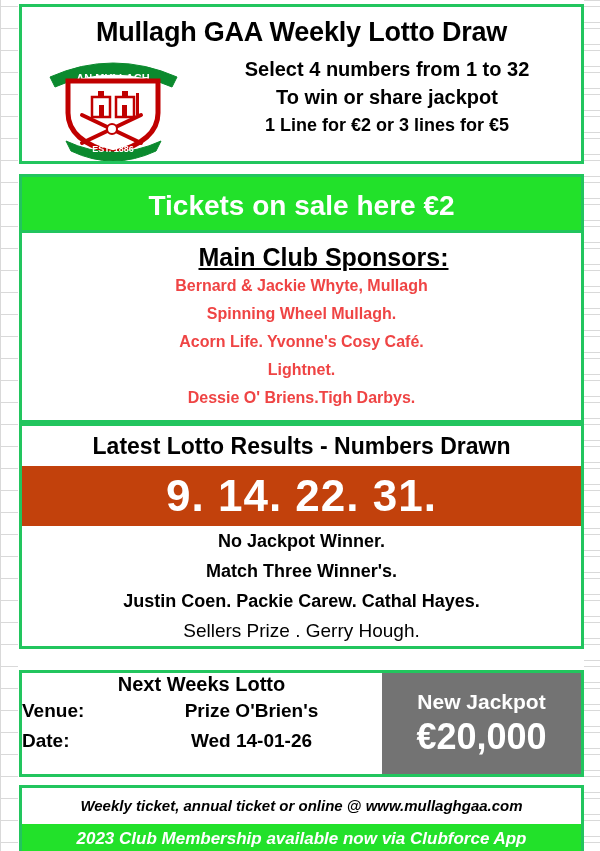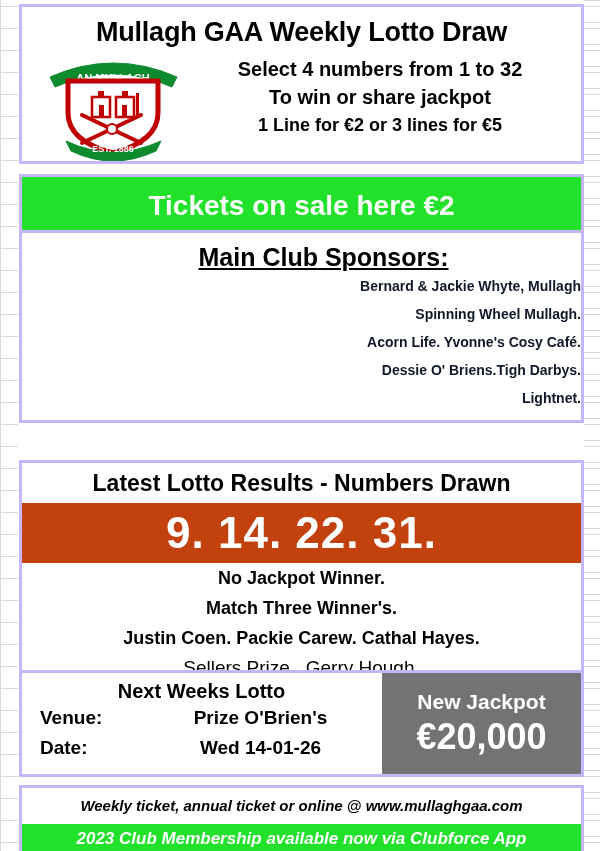--- a/index.html
+++ b/index.html
@@ -35,38 +35,38 @@
     background-image: repeating-linear-gradient(to bottom, #d9d9d9 0px, #d9d9d9 1px, transparent 1px, transparent 22px);
     z-index: 1;
   }
   .page {
     position: absolute; inset: 0;
     z-index: 2;
   }
 
   .block {
     position: absolute;
-    border: 3px solid #c4b5fd;
+    border: 3px solid #22c55e;
     background: #ffffff;
   }
 
   
   #header-block {
     left: 19px; top: 4px; width: 565px; height: 160px;
     border-width: 3px;
   }
   #main-title {
     font-size: 27px; font-weight: bold; color: #000;
     text-align: center; margin-top: 10px; letter-spacing: -0.2px;
   }
   #crest {
     position: absolute; left: 14px; top: 44px; width: 155px; height: 110px;
   }
   .header-lines {
-    position: absolute; left: 168px; top: 48px; width: 380px;
+    position: absolute; left: 175px; top: 48px; width: 380px;
     text-align: center;
   }
   .header-lines div { font-size: 20px; font-weight: bold; color: #000; line-height: 28px; }
   .header-lines div.small { font-size: 18px; }
 
   
   #tickets-banner {
     left: 19px; top: 174px; width: 565px; height: 64px;
     background: #22e12a;
     display: flex; align-items: center; justify-content: center;
@@ -77,27 +77,27 @@
 
   
   #sponsors-block {
     left: 19px; top: 230px; width: 565px; height: 193px;
   }
   #sponsors-title {
     font-size: 25px; font-weight: bold; text-decoration: underline;
     text-align: center; margin-top: 10px; padding-left: 44px;
   }
   .sponsor-line {
-    font-size: 14px; font-weight: bold; text-align: right; line-height: 28px;
-    color: #0f172a;
+    font-size: 16px; font-weight: bold; text-align: center; line-height: 28px;
+    color: #ef4444;
   }
 
   
   #results-block {
-    left: 19px; top: 460px; width: 565px; height: 226px;
+    left: 19px; top: 423px; width: 565px; height: 226px;
   }
   #results-title {
     font-size: 23px; font-weight: bold; text-align: center; margin-top: 7px;
   }
   #numbers-banner {
     position: absolute; left: 0; top: 40px; width: 559px; height: 60px;
     background: #c2410c;
     display: flex; align-items: center; justify-content: center;
   }
   #numbers-banner span {
@@ -107,25 +107,25 @@
     font-size: 18px; font-weight: bold; text-align: center; line-height: 30px;
   }
   .res-line.thin { font-weight: normal; font-size: 19px; }
 
   
   #next-block {
     left: 19px; top: 670px; width: 565px; height: 107px;
   }
   #next-title {
     font-size: 20px; font-weight: bold; text-align: center;
-    margin-top: 7px; padding-right: 200px;
+    padding-right: 200px;
   }
   .kv-row {
     display: flex; align-items: center;
-    padding-left: 18px; padding-right: 200px;
+    padding-left: 0; padding-right: 200px;
     font-size: 19px; font-weight: bold; line-height: 30px;
   }
   .kv-key { width: 100px; text-align: left; }
   .kv-val { flex: 1; text-align: center; }
 
   #jackpot-box {
     position: absolute; right: 0; top: 0; width: 199px; height: 101px;
     background: #737373;
     display: flex; flex-direction: column;
     align-items: center; justify-content: center;
@@ -195,22 +195,22 @@
 
   <div class="block" id="tickets-banner">
     <span>Tickets on sale here €2</span>
   </div>
 
   <div class="block" id="sponsors-block">
     <div id="sponsors-title">Main Club Sponsors:</div>
     <div class="sponsor-line">Bernard &amp; Jackie Whyte, Mullagh</div>
     <div class="sponsor-line">Spinning Wheel Mullagh.</div>
     <div class="sponsor-line">Acorn Life. Yvonne's Cosy Café.</div>
+    <div class="sponsor-line">Lightnet.</div>
     <div class="sponsor-line">Dessie O' Briens.Tigh Darbys.</div>
-    <div class="sponsor-line">Lightnet.</div>
   </div>
 
   <div class="block" id="results-block">
     <div id="results-title">Latest Lotto Results - Numbers Drawn</div>
     <div id="numbers-banner">
       <span>9. 14. 22. 31.</span>
     </div>
     <div style="margin-top:66px;">
       <div class="res-line">No Jackpot Winner.</div>
       <div class="res-line">Match Three Winner's.</div>

